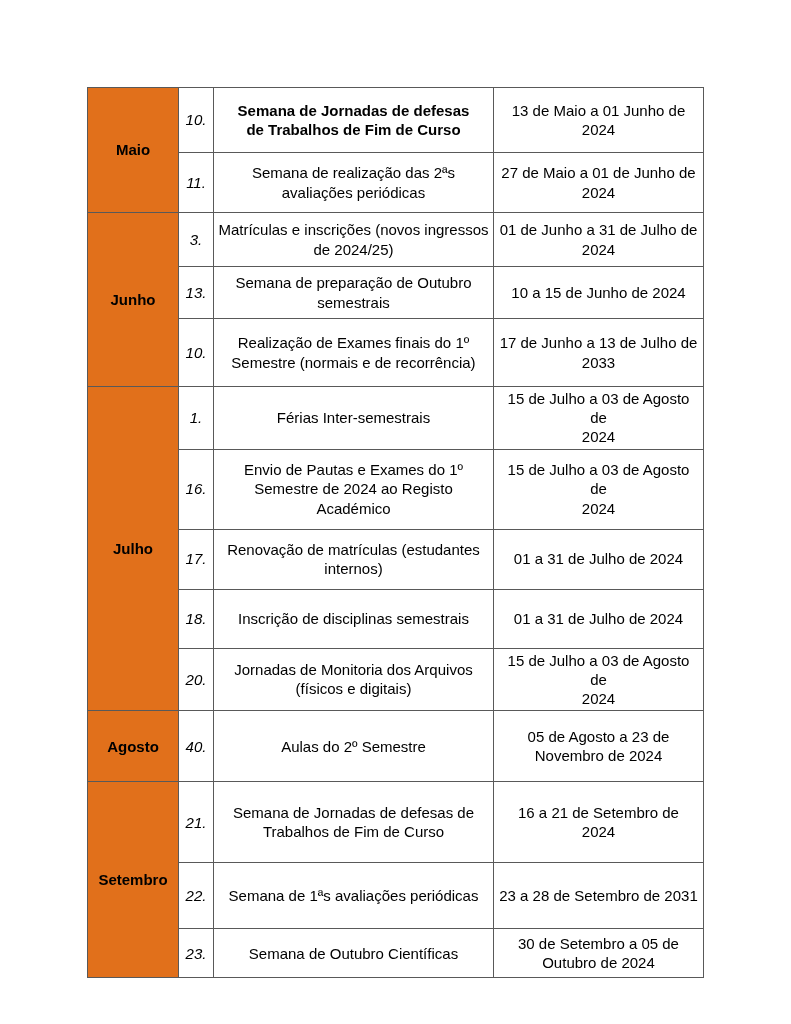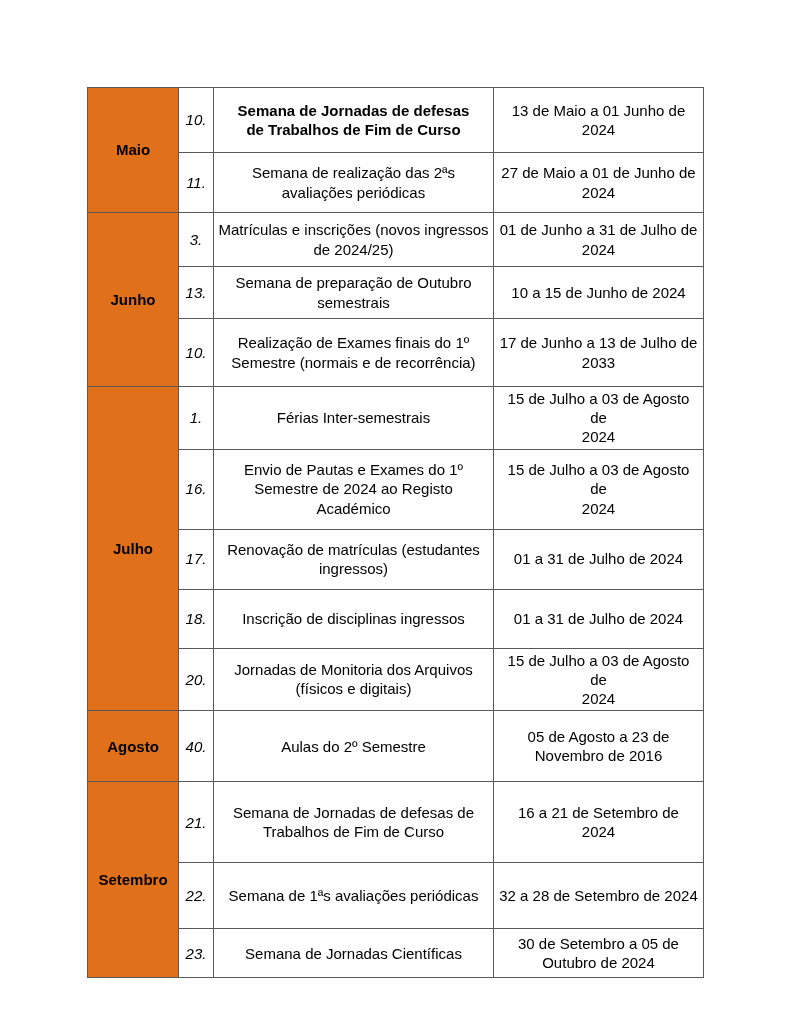--- a/index.html
+++ b/index.html
@@ -123,58 +123,58 @@
       <tr style="height:80px">
         <td class="num">16.</td>
         <td class="desc">Envio de Pautas e Exames do 1º
 Semestre de 2024 ao Registo Académico</td>
         <td class="date">15 de Julho a 03 de Agosto de
 2024</td>
       </tr>
       <tr style="height:60px">
         <td class="num">17.</td>
         <td class="desc">Renovação de matrículas (estudantes
-ingressos)</td>
+internos)</td>
         <td class="date">01 a 31 de Julho de 2024</td>
       </tr>
       <tr style="height:59px">
         <td class="num">18.</td>
-        <td class="desc">Inscrição de disciplinas ingressos</td>
+        <td class="desc">Inscrição de disciplinas semestrais</td>
         <td class="date">01 a 31 de Julho de 2024</td>
       </tr>
       <tr style="height:58px">
         <td class="num">20.</td>
         <td class="desc">Jornadas de Monitoria dos Arquivos
 (físicos e digitais)</td>
         <td class="date">15 de Julho a 03 de Agosto de
 2024</td>
       </tr>
 
       <tr style="height:71px">
         <td class="month">Agosto</td>
         <td class="num">40.</td>
         <td class="desc">Aulas do 2º Semestre</td>
         <td class="date">05 de Agosto a 23 de
-Novembro de 2016</td>
+Novembro de 2024</td>
       </tr>
 
       <tr style="height:81px">
         <td class="month" rowspan="3">Setembro</td>
         <td class="num">21.</td>
         <td class="desc">Semana de Jornadas de defesas de
 Trabalhos de Fim de Curso</td>
         <td class="date">16 a 21 de Setembro de
 2024</td>
       </tr>
       <tr style="height:66px">
         <td class="num">22.</td>
         <td class="desc">Semana de 1ªs avaliações periódicas</td>
-        <td class="date">32 a 28 de Setembro de 2024</td>
+        <td class="date">23 a 28 de Setembro de 2031</td>
       </tr>
       <tr style="height:49px">
         <td class="num">23.</td>
-        <td class="desc">Semana de Jornadas Científicas</td>
+        <td class="desc">Semana de Outubro Científicas</td>
         <td class="date">30 de Setembro a 05 de
 Outubro de 2024</td>
       </tr>
     </tbody>
   </table>
 </div>
 
 </body></html>

